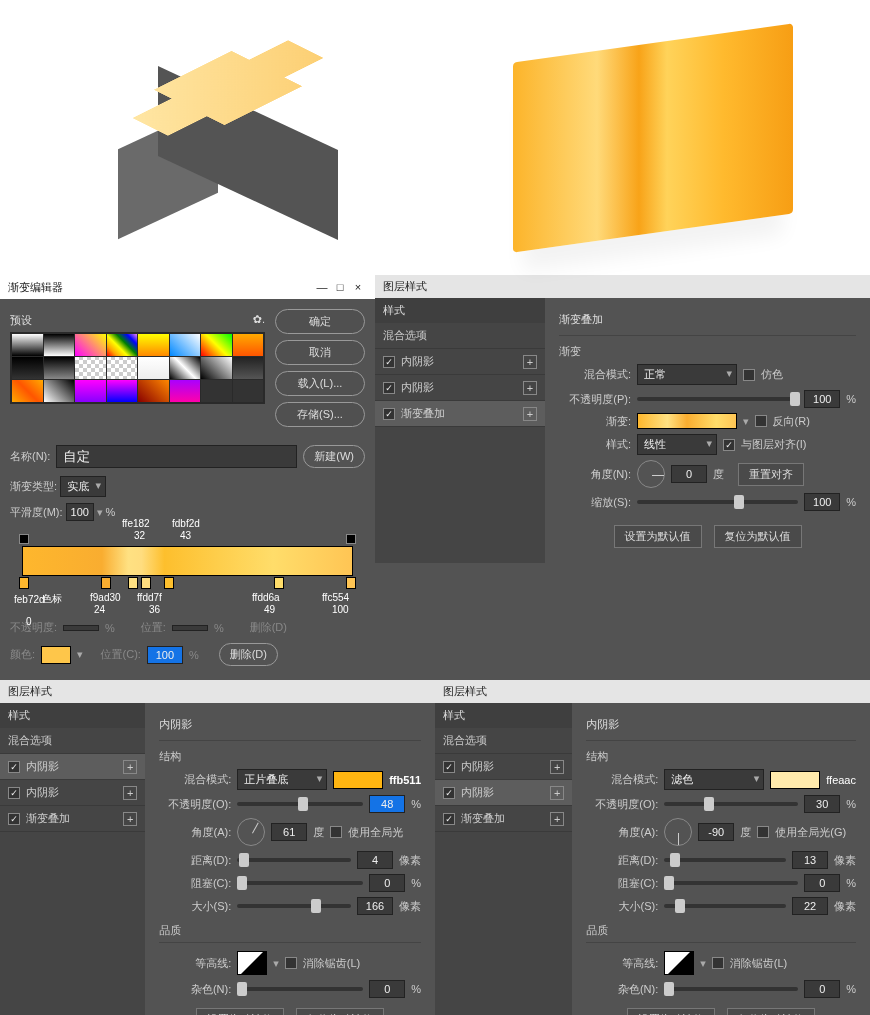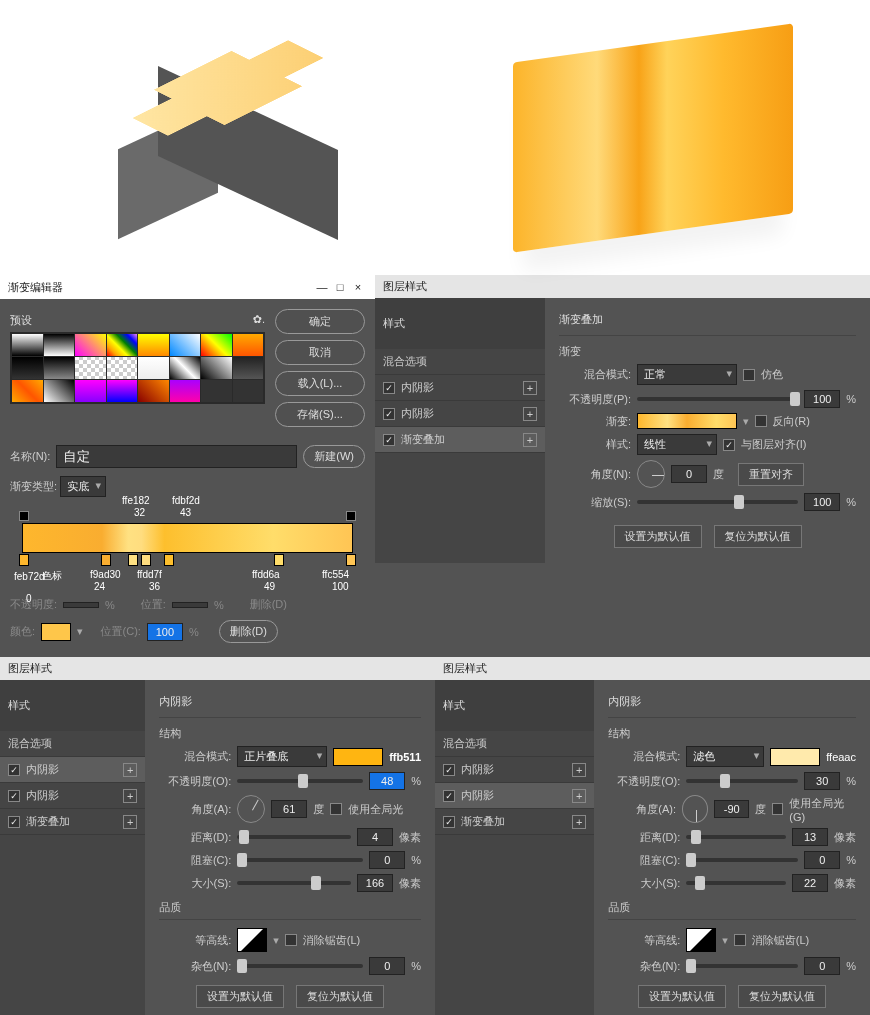--- a/index.html
+++ b/index.html
@@ -35,21 +35,21 @@
 .grad-bar { height: 30px; border: 1px solid #000; background: linear-gradient(90deg,#feb72d 0%,#f9ad30 24%,#ffe182 32%,#ffdd7f 36%,#fdbf2d 43%,#ffdd6a 76%,#ffc554 100%); }
 .op-stop { position: absolute; width: 10px; height: 10px; background: #000; border: 1px solid #888; top: -12px; }
 .col-stop { position: absolute; width: 10px; height: 12px; background: #f5a623; border: 1px solid #000; top: 31px; }
 .stop-label { position: absolute; color: #fff; font-size: 10px; white-space: nowrap; }
 .controls-row { display: flex; align-items: center; gap: 6px; padding: 4px 10px; color: #888; }
 .color-chip { width: 30px; height: 18px; background: #fec64a; border: 1px solid #000; display: inline-block; }
 .ls-panel { flex: 1; background: #535353; }
 .ls-title { background: #e5e5e5; color: #222; padding: 4px 8px; }
 .ls-body { display: flex; }
 .ls-sidebar { width: 170px; background: #454545; }
-.ls-side-head { padding: 18px 8px; color: #ddd; background: #3f3f3f; }
+.ls-side-head { padding: 5px 8px; color: #ddd; background: #3f3f3f; }
 .ls-item { display: flex; align-items: center; gap: 6px; padding: 5px 8px; border-bottom: 1px solid #3a3a3a; cursor: pointer; }
 .ls-item.sel { background: #5d5d5d; }
 .chk { width: 12px; height: 12px; border: 1px solid #888; display: inline-flex; align-items: center; justify-content: center; font-size: 9px; color: #eee; background: #333; }
 .chk.on::before { content: "✓"; }
 .plus { margin-left: auto; border: 1px solid #888; width: 14px; height: 14px; display: flex; align-items: center; justify-content: center; }
 .ls-content { flex: 1; padding: 10px 14px; background: #535353; }
 .fieldrow { display: flex; align-items: center; gap: 6px; margin: 5px 0; }
 .fieldrow .lbl { width: 72px; text-align: right; color: #ccc; }
 .slider { flex: 1; height: 4px; background: #333; position: relative; border-radius: 2px; }
 .slider .thumb { position: absolute; width: 10px; height: 14px; background: #ccc; top: -5px; border-radius: 2px; }
@@ -131,20 +131,26 @@
       </div>
     </div>
     <div class="ge-name">
       <span>名称(N):</span>
       <input class="txt-input" value="自定" style="">
       <span class="rbtn2">新建(W)</span>
     </div>
     <div class="ge-section">
       <span>渐变类型:</span>
       <span class="select">实底</span>
+    </div>
+    <div class="ge-section">
+      <span>平滑度(M):</span>
+      <span class="num-input">100</span>
+      <span style="color:#aaa">▾ </span>
+      <span>%</span>
     </div>
     <div class="grad-bar-wrap">
       <div class="op-stop" style="left:-3px"></div>
       <div class="op-stop" style="right:-3px"></div>
       <div class="stop-label" style="left:100px;top:-28px"><span>ffe182</span></div>
       <div class="stop-label" style="left:150px;top:-28px"><span>fdbf2d</span></div>
       <div class="stop-label" style="left:112px;top:-16px"><span>32</span></div>
       <div class="stop-label" style="left:158px;top:-16px"><span>43</span></div>
       <div class="grad-bar"></div>
       <div class="col-stop" style="left:-3px;background:#feb72d"></div>
@@ -392,21 +398,21 @@
             <span>渐变叠加</span>
             <span class="plus">+</span>
           </div>
       </div>
       <div class="ls-content">
         <div class="section-title">内阴影</div>
         <div class="hr"></div>
         <div style="color:#ccc">结构</div>
         <div class="fieldrow">
           <span class="lbl">混合模式:</span>
-          <span class="select" style="width:78px">滤色</span>
+          <span class="select" style="width:100px">滤色</span>
           <span class="color-box" style="background:#ffeaac"></span>
           <span style="color:#fff;font-weight:normal">ffeaac</span>
         </div>
         <div class="fieldrow">
           <span class="lbl">不透明度(O):</span>
           <div class="slider">
               <div class="thumb" style="left:30%"></div>
             </div>
           <span class="num-input">30</span>
           <span class="unit">%</span>

